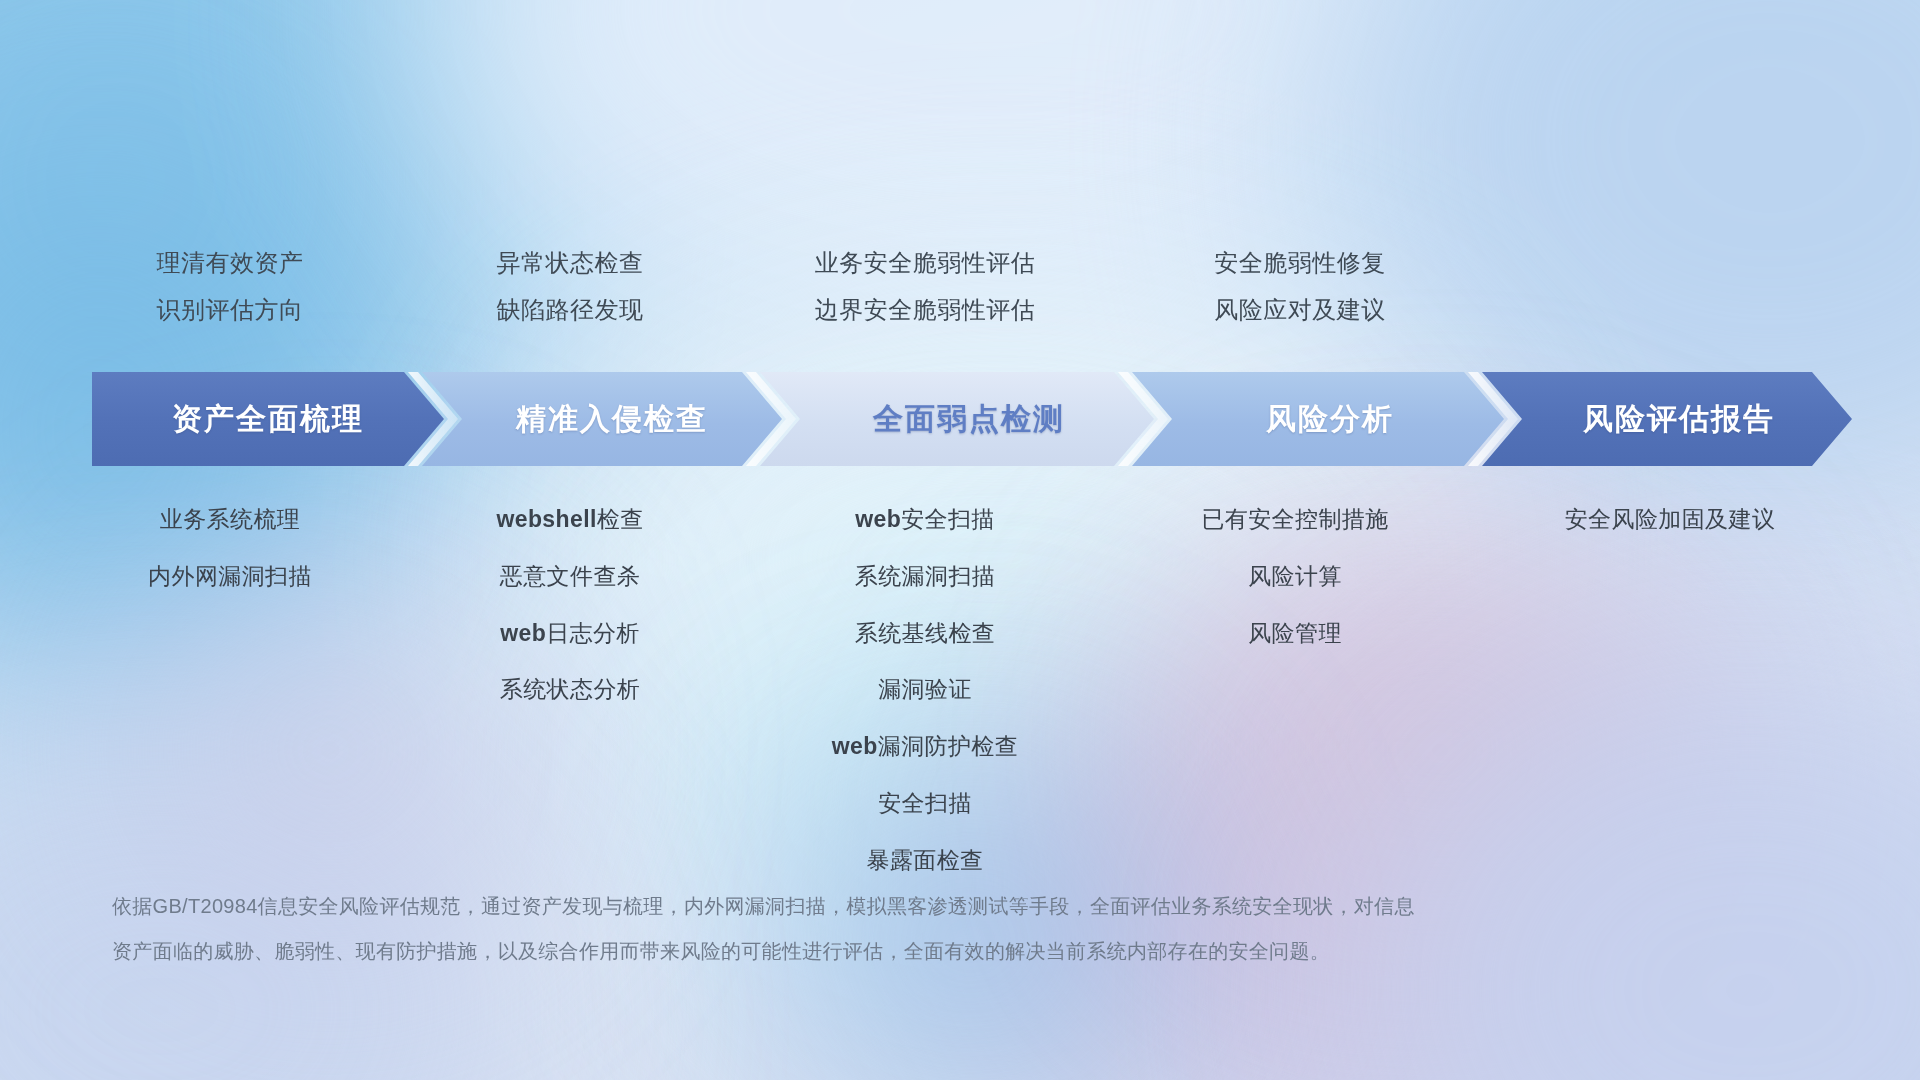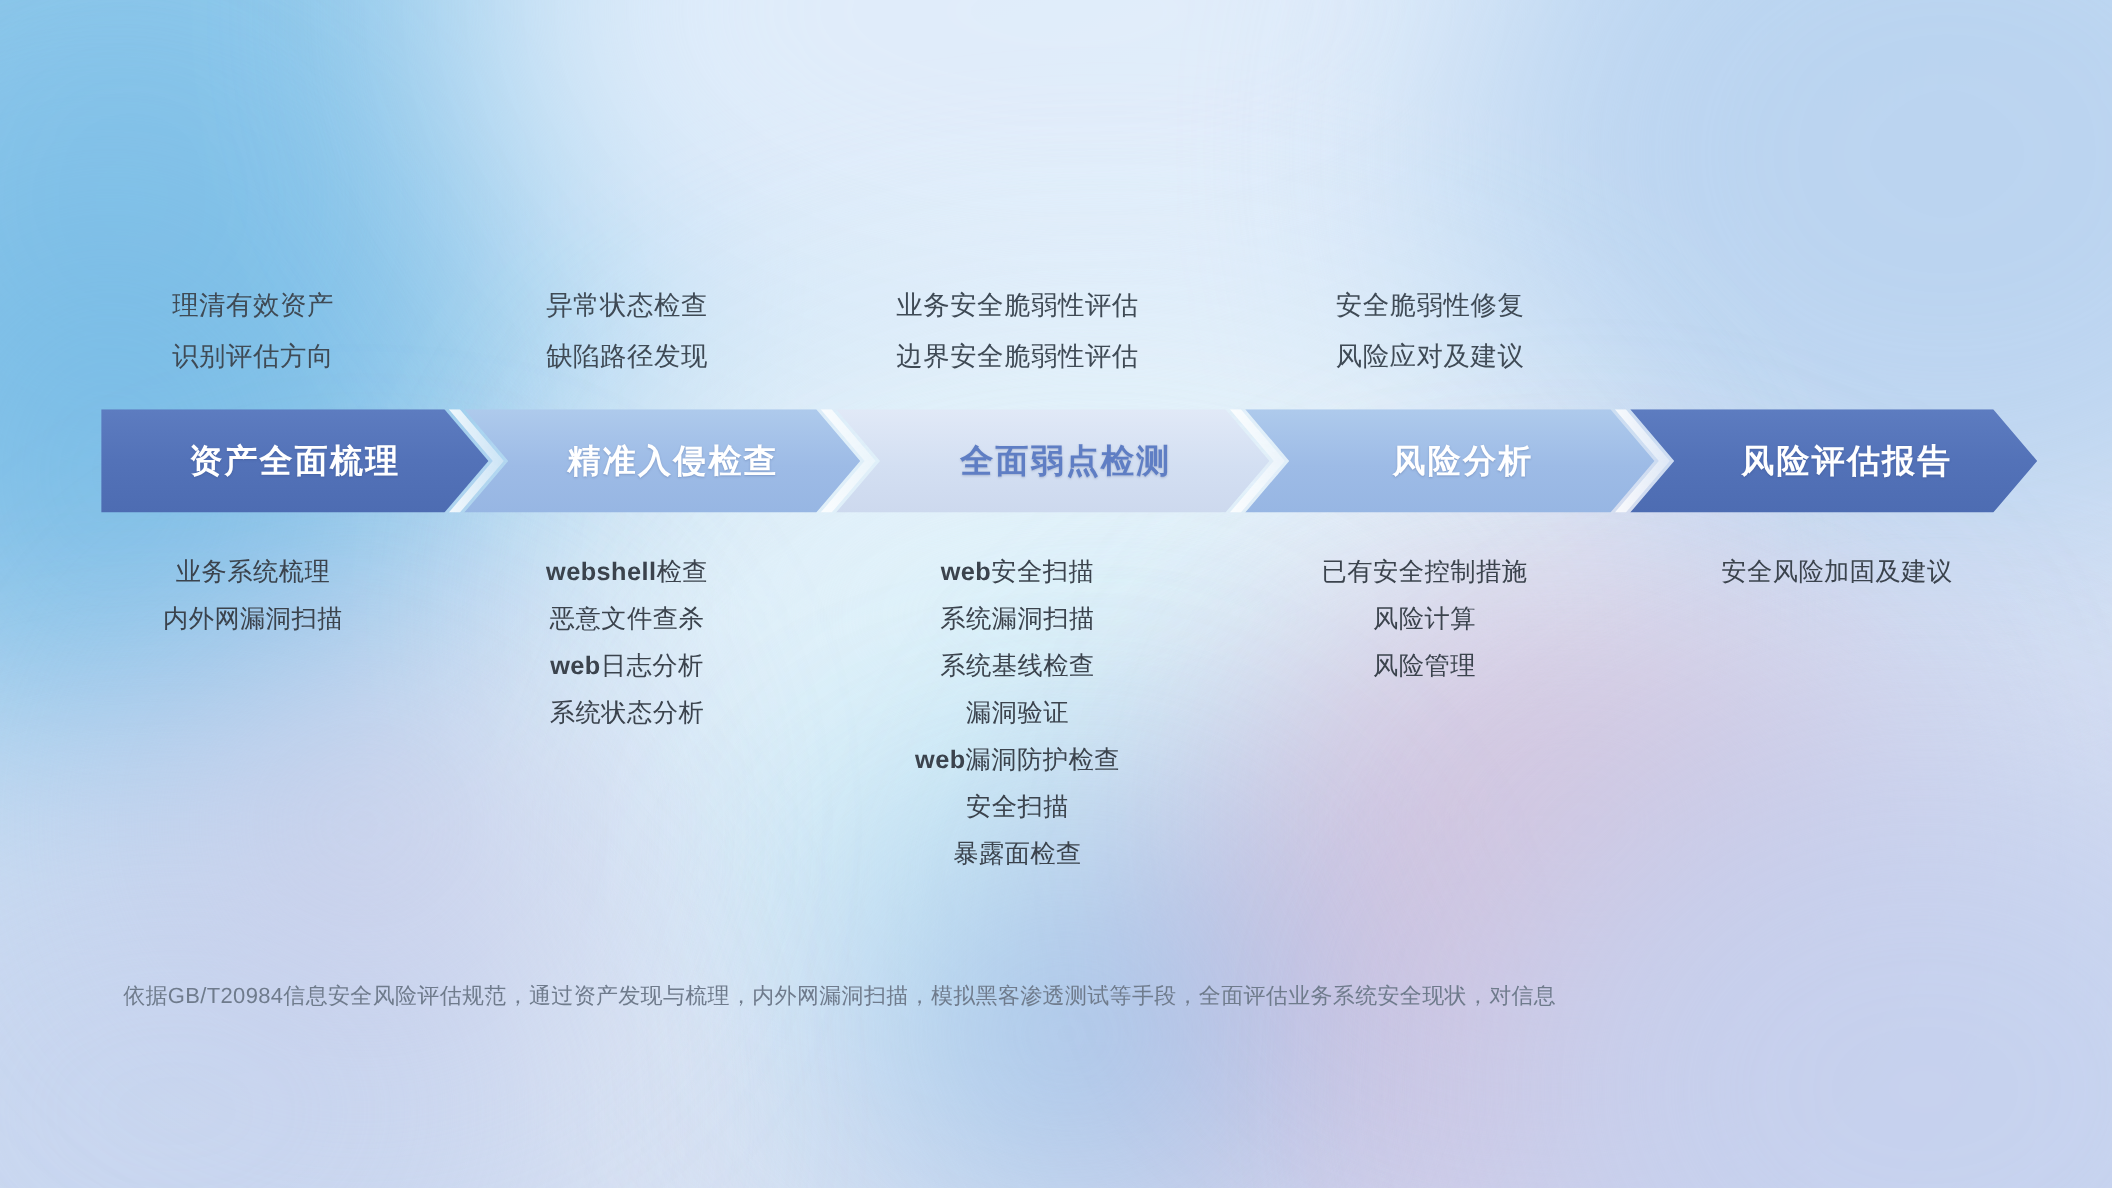--- a/index.html
+++ b/index.html
@@ -55,21 +55,21 @@
     display: flex;
     width: 1920px;
   }
   .col {
     display: flex;
     flex-direction: column;
     align-items: center;
   }
 
   
-  #top-row { top: 232px; height: 110px; align-items: flex-end; font-family: Liberation Mono, monospace; }
+  #top-row { top: 232px; height: 110px; align-items: center; }
   .top-col {
     justify-content: flex-start;
     gap: 18px;
   }
   .top-col.single { justify-content: center; padding-top: 22px; }
   .cap {
     font-size: 24px;
     color: #3f4a55;
     line-height: 1.2;
     white-space: nowrap;
@@ -94,21 +94,21 @@
     justify-content: center;
     font-size: 30px;
     font-weight: bold;
     letter-spacing: 2px;
     white-space: nowrap;
     text-shadow: 0 1px 2px rgba(40,60,110,.25);
   }
 
   
   #bottom-row { top: 505px; height: 330px; align-items: flex-start; }
-  .bot-col { gap: 14px; }
+  .bot-col { gap: 28px; }
   .item {
     font-size: 23px;
     color: #3b434d;
     line-height: 1.25;
     white-space: nowrap;
     letter-spacing: .4px;
   }
   .item b { font-weight: bold; }
 
   
@@ -250,16 +250,17 @@
       </div>
 
       <div class="col bot-col" style="width:380px;">
         <div class="item">安全风险加固及建议</div>
       </div>
 
     </div>
 
     <div id="footer">
       <p>依据GB/T20984信息安全风险评估规范，通过资产发现与梳理，内外网漏洞扫描，模拟黑客渗透测试等手段，全面评估业务系统安全现状，对信息</p>
+      <p>资产面临的威胁、脆弱性、现有防护措施，以及综合作用而带来风险的可能性进行评估，全面有效的解决当前系统内部存在的安全问题。</p>
     </div>
 
   </div>
 </div>
 
 </body></html>

